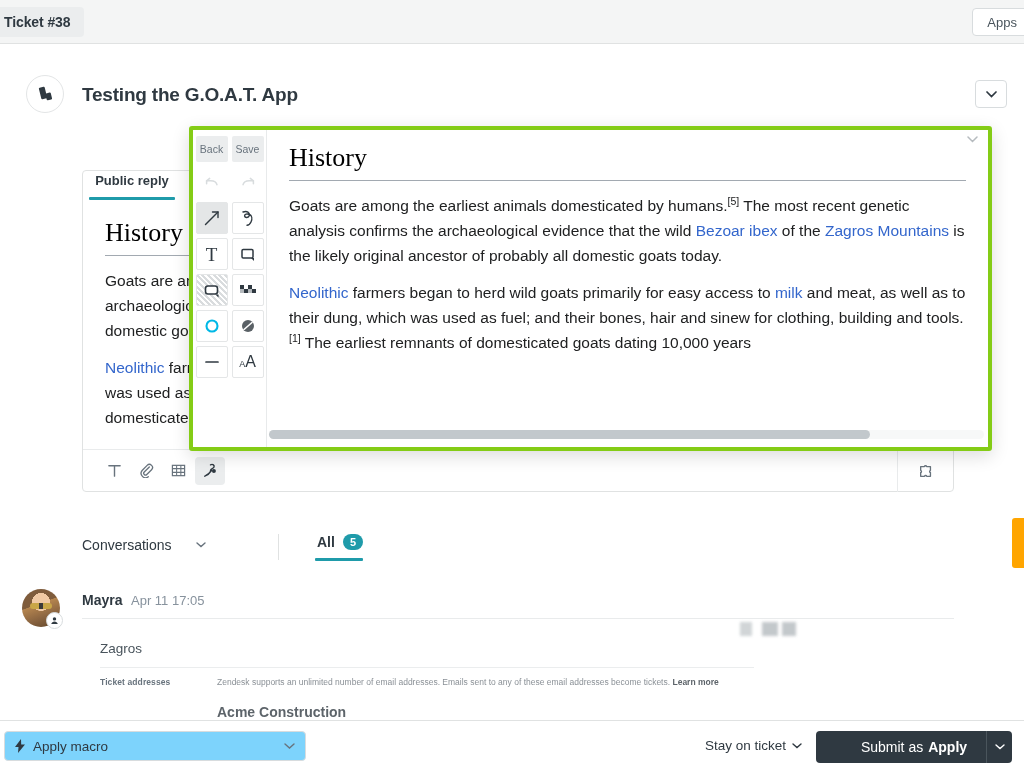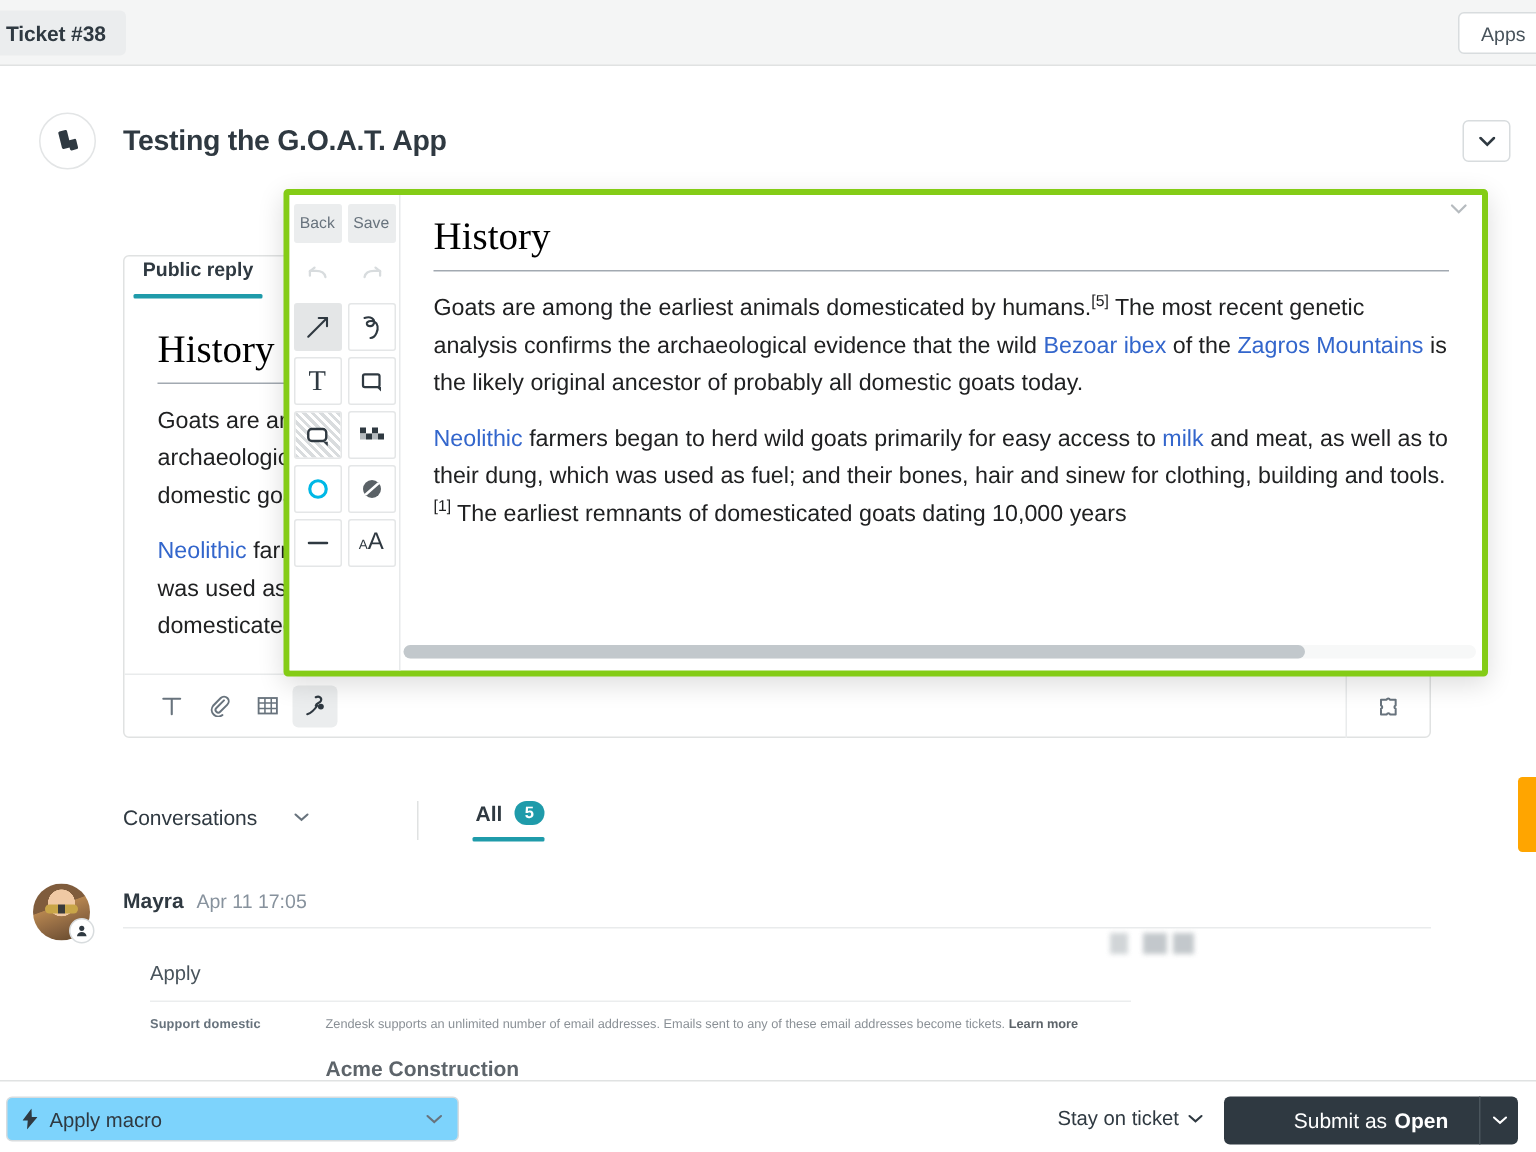--- a/index.html
+++ b/index.html
@@ -438,23 +438,23 @@
     <svg width="9" height="9" viewBox="0 0 10 10">
         <circle cx="5" cy="3.2" r="1.9" fill="#2f3941"></circle>
         <path d="M1.4 9c.4-2 1.9-3 3.6-3s3.2 1 3.6 3z" fill="#2f3941"></path>
       </svg>
   </div>
   <div class="cmt-name">Mayra</div>
   <div class="cmt-time">Apr 11 17:05</div>
 
   <div class="attach">
     <div class="att-blur"></div>
-    <div class="att-email">Apply</div>
+    <div class="att-email">Zagros</div>
     <div class="att-rule"></div>
-    <div class="att-lbl">Support domestic</div>
+    <div class="att-lbl">Ticket addresses</div>
     <div class="att-desc">
       <span>Zendesk supports an unlimited number of email addresses. Emails sent to any of these email addresses become tickets.</span>
       <b>Learn more</b>
     </div>
     <div class="att-acme">Acme Construction</div>
   </div>
 </div>
 
 <div class="edge-tab"></div>
 
@@ -471,20 +471,20 @@
 
   <div class="stay">
     <span>Stay on ticket</span>
     <svg width="10" height="6" viewBox="0 0 10 6">
         <path d="M1 1l4 3.5L9 1" stroke="#2f3941" stroke-width="1.4" fill="none" stroke-linecap="round"></path>
       </svg>
   </div>
 
   <div class="submit">
     <span>Submit as</span>
-    <span class="bold">Open</span>
+    <span class="bold">Apply</span>
   </div>
   <div class="submit-split">
     <svg width="10" height="6" viewBox="0 0 10 6">
         <path d="M1 1l4 3.5L9 1" stroke="#fff" stroke-width="1.4" fill="none" stroke-linecap="round"></path>
       </svg>
   </div>
 </div>
 
 </body></html>

